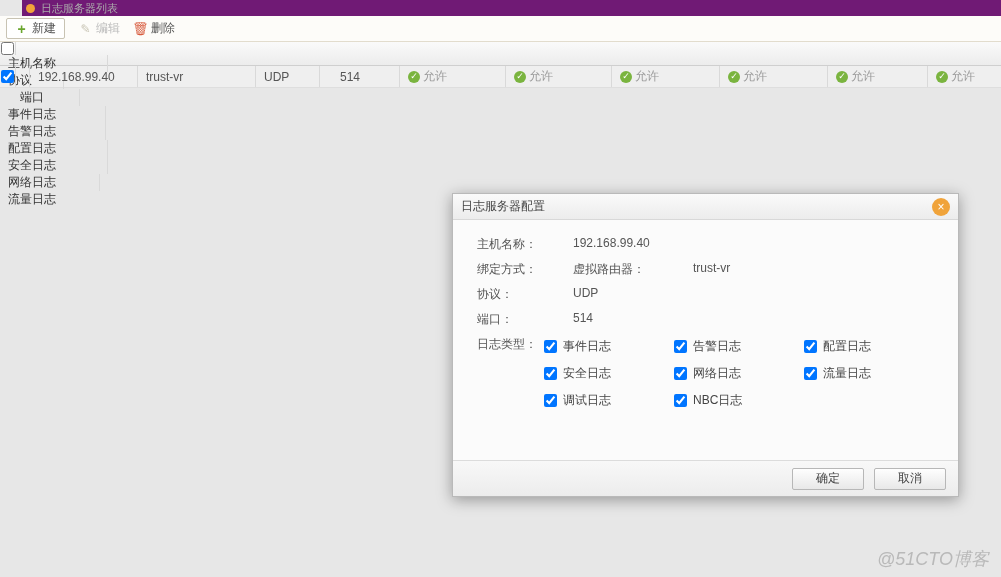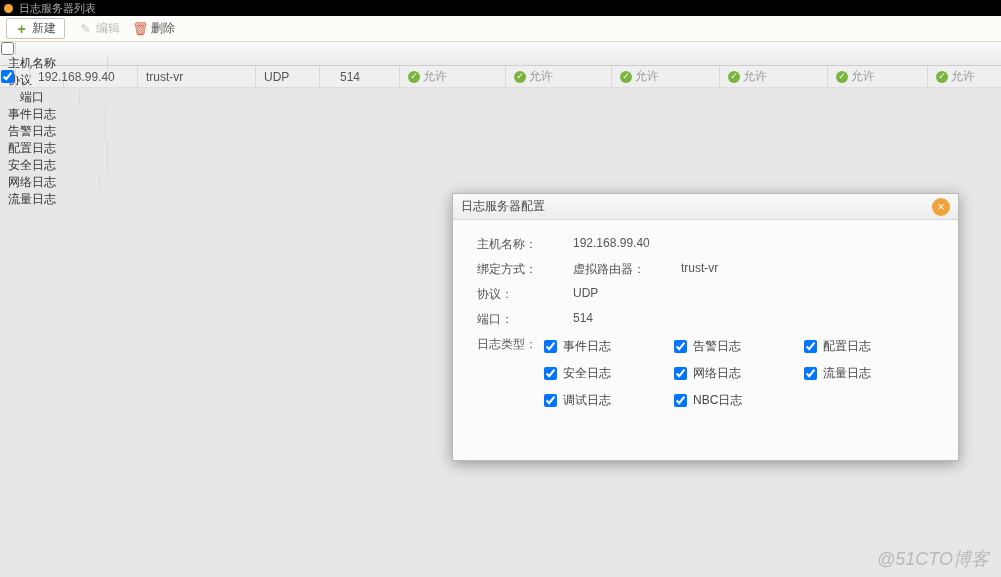--- a/index.html
+++ b/index.html
@@ -6,21 +6,21 @@
   body {
     margin: 0; padding: 0;
     font-family: "Microsoft YaHei", Arial, sans-serif;
     font-size: 12px;
     background: #e7e7e7;
     width: 1001px; height: 577px;
     position: relative; overflow: hidden;
     color: #333;
   }
   
-  .titlebar { height: 16px; background: #000000; display:flex; align-items:center; padding:0 4px; color:#aaa; font-size:11px;}
+  .titlebar { height: 16px; background: #701a75; display:flex; align-items:center; padding:0 4px; color:#aaa; font-size:11px;margin-left:22px;}
   .titlebar .dot { width:9px;height:9px;border-radius:50%;background:#f2a33a;margin-right:6px;}
   
   .toolbar { height:26px; background:#fdfcf9; border-bottom:1px solid #e2dccd; display:flex; align-items:center; padding:0 6px; gap:14px;}
   .tb-btn { display:flex; align-items:center; gap:4px; color:#555; cursor:pointer;}
   .tb-btn.disabled { color:#bbb; cursor:default;}
   .tb-new { background:#fff; border:1px solid #c8c3b3; border-radius:2px; padding:1px 8px;}
   .iconbox { width:13px;height:13px;display:inline-flex;align-items:center;justify-content:center;}
   .icon-plus{color:#6aa62e;font-weight:bold;font-size:14px;line-height:1;}
   .icon-edit{color:#c8c4b4;font-size:12px;}
   .icon-del{color:#d85b3e;font-size:13px;}
@@ -45,21 +45,21 @@
   .allow .tick{width:12px;height:12px;border-radius:50%;background:#7ab43f;display:inline-flex;align-items:center;justify-content:center;color:#fff;font-size:9px;line-height:1;}
   input[type=checkbox]{margin:0;}
   
   .dialog{position:absolute;left:452px;top:193px;width:507px;background:#fbfbfb;border:1px solid #b9b9b9;box-shadow:0 3px 14px rgba(0,0,0,.35);}
   .dlg-title{height:26px;background:linear-gradient(#fafafa,#ececec);border-bottom:1px solid #d8d8d8;display:flex;align-items:center;justify-content:space-between;padding:0 8px;color:#444;}
   .dlg-close{width:18px;height:18px;border-radius:50%;background:#f0a33a;color:#fff;display:flex;align-items:center;justify-content:center;font-size:12px;cursor:pointer;}
   .dlg-body{padding:16px 24px 10px 24px;background:#fbfbfb;min-height:240px;}
   .fld{display:flex;align-items:flex-start;margin-bottom:8px;color:#555;}
   .fld-label{width:96px;color:#555;}
   .fld-val{color:#555;}
-  .fld-bind{display:flex;gap:36px;}
+  .fld-bind{display:flex;gap:48px;}
   .log-grid{display:grid;grid-template-columns:130px 130px 130px;row-gap:10px;margin-top:2px;}
   .chk{display:flex;align-items:center;gap:6px;color:#444;}
   .dlg-footer{height:36px;border-top:1px solid #dcdcdc;background:linear-gradient(#f8f8f8,#ececec);display:flex;justify-content:flex-end;align-items:center;gap:10px;padding:0 12px;}
   .btn{min-width:72px;height:22px;border:1px solid #b7b7b7;background:linear-gradient(#fefefe,#e8e8e8);border-radius:2px;display:flex;align-items:center;justify-content:center;color:#444;cursor:pointer;}
   .watermark{position:absolute;right:12px;bottom:6px;color:#b9b9b9;font-size:18px;font-style:italic;}
 </style>
 </head>
 <body>
 
 <div class="titlebar">
@@ -201,15 +201,23 @@
             <input type="checkbox" checked="" style="">
             <span>调试日志</span>
           </label>
           <label class="chk">
             <input type="checkbox" checked="" style="">
             <span>NBC日志</span>
           </label>
         </div>
     </div>
   </div>
+  <div class="dlg-footer">
+    <div class="btn">
+        <span>确定</span>
+      </div>
+    <div class="btn">
+        <span>取消</span>
+      </div>
+  </div>
 </div>
 
 <div class="watermark">@51CTO博客</div>
 
 </body></html>

